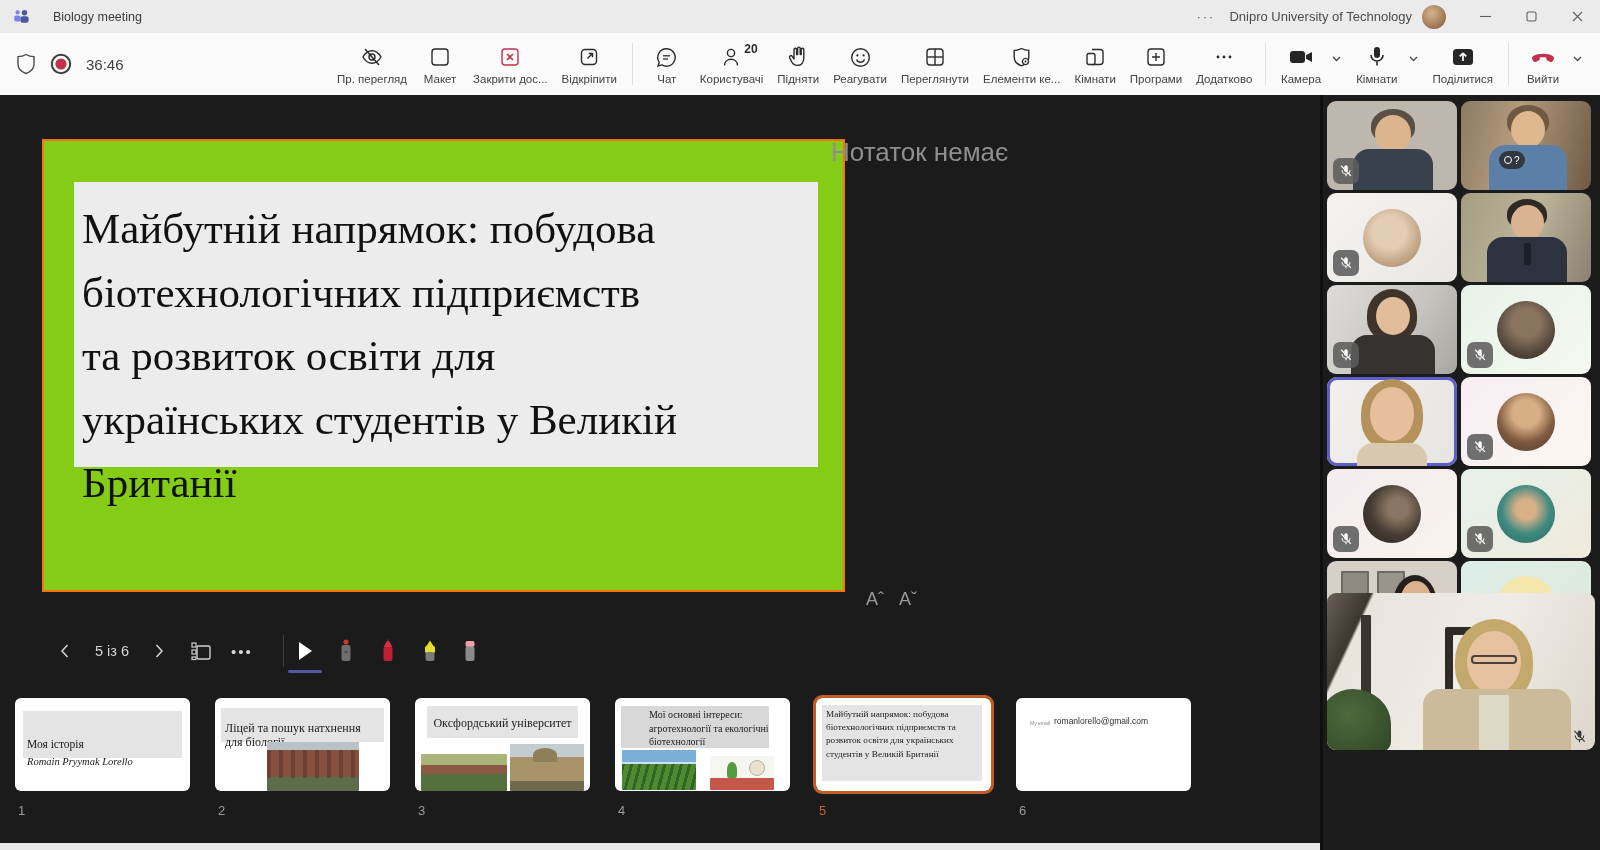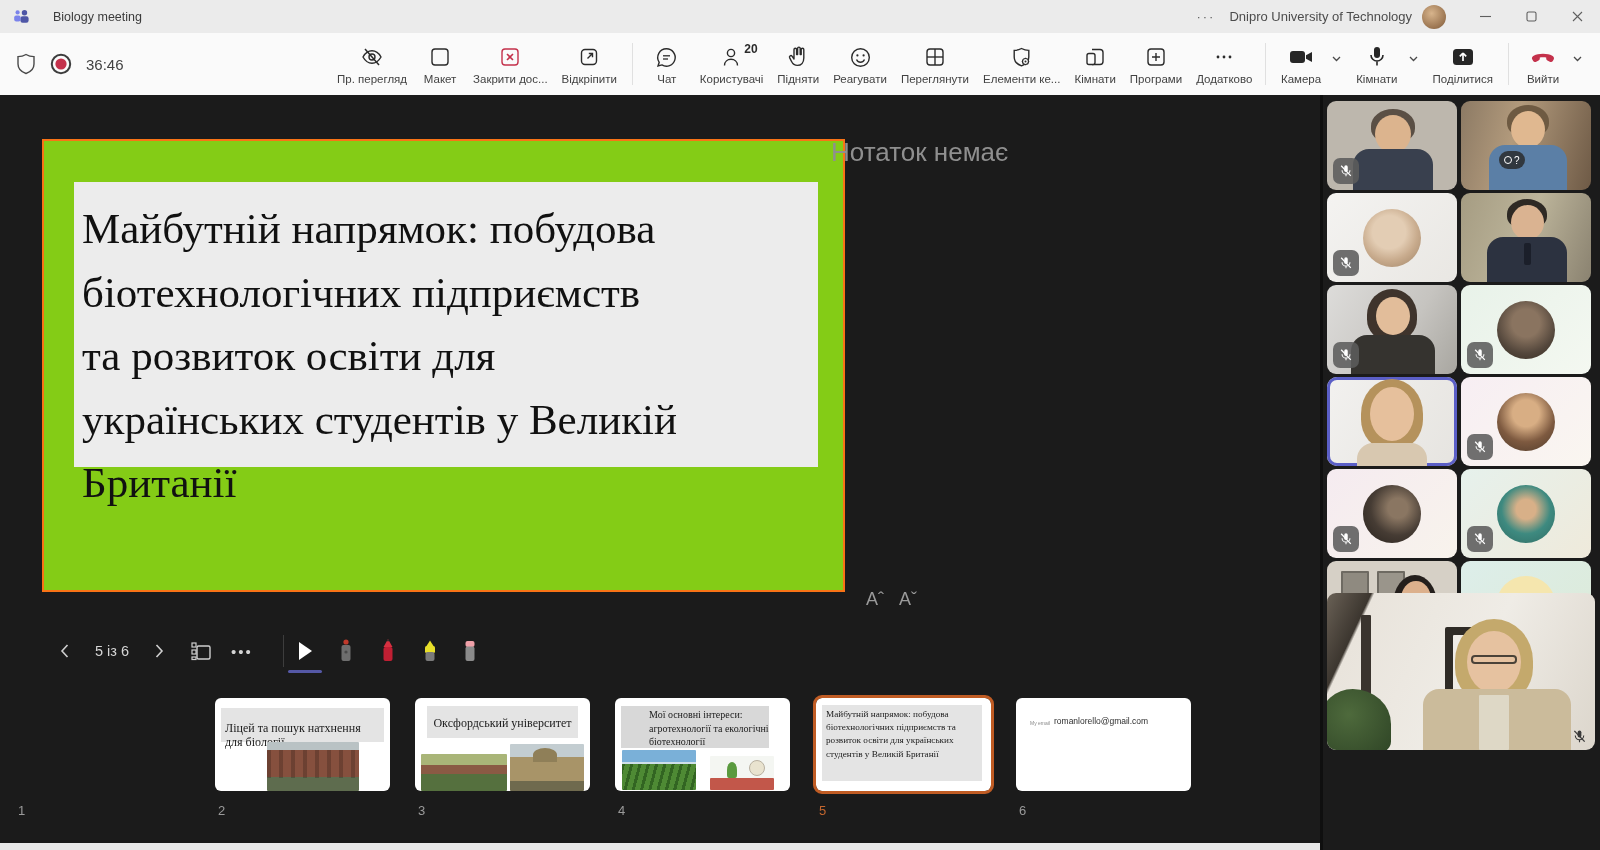--- a/index.html
+++ b/index.html
@@ -394,20 +394,25 @@
     </div>
     <div class="nav-item" style="left:456px; width:28px;">
       <svg width="18" height="26" viewBox="0 0 18 26">
         <rect x="4.5" y="3" width="9" height="6" rx="2" fill="#efa0a8"></rect>
         <rect x="4.5" y="8.5" width="9" height="14.5" rx="2" fill="#8a8a8a"></rect>
       </svg>
     </div>
     <div class="play-underline"></div>
   </div>
 
+  <div class="thumb" style="left:15px;">
+    <div class="th-gray" style="left:8px; top:13px; width:159px; height:47px;"></div>
+    <div class="th-title" style="left:12px; top:40px; font-size:11.5px;">Моя історія</div>
+    <div class="th-title" style="left:12px; top:58px; font-size:10.5px; font-style:italic;">Romain Pryymak Lorello</div>
+  </div>
   <div class="thumb" style="left:215px;">
     <div class="th-gray" style="left:6px; top:10px; width:163px; height:34px;"></div>
     <div class="th-title" style="left:10px; top:23px; width:150px; font-size:12px; line-height:14px;">Ліцей та пошук натхнення для біології</div>
     <div class="img" style="left:52px; top:44px; width:92px; height:49px;
       background:linear-gradient(180deg,#b9c2c4 0 16%,#86503e 16% 72%,#5e6c4e 72%);"></div>
     <div class="img" style="left:52px; top:52px; width:92px; height:28px; opacity:.5;
       background:repeating-linear-gradient(90deg, rgba(40,24,18,.55) 0 4px, transparent 4px 12px);"></div>
   </div>
   <div class="thumb" style="left:415px;">
     <div class="th-gray" style="left:12px; top:8px; width:151px; height:32px;"></div>

